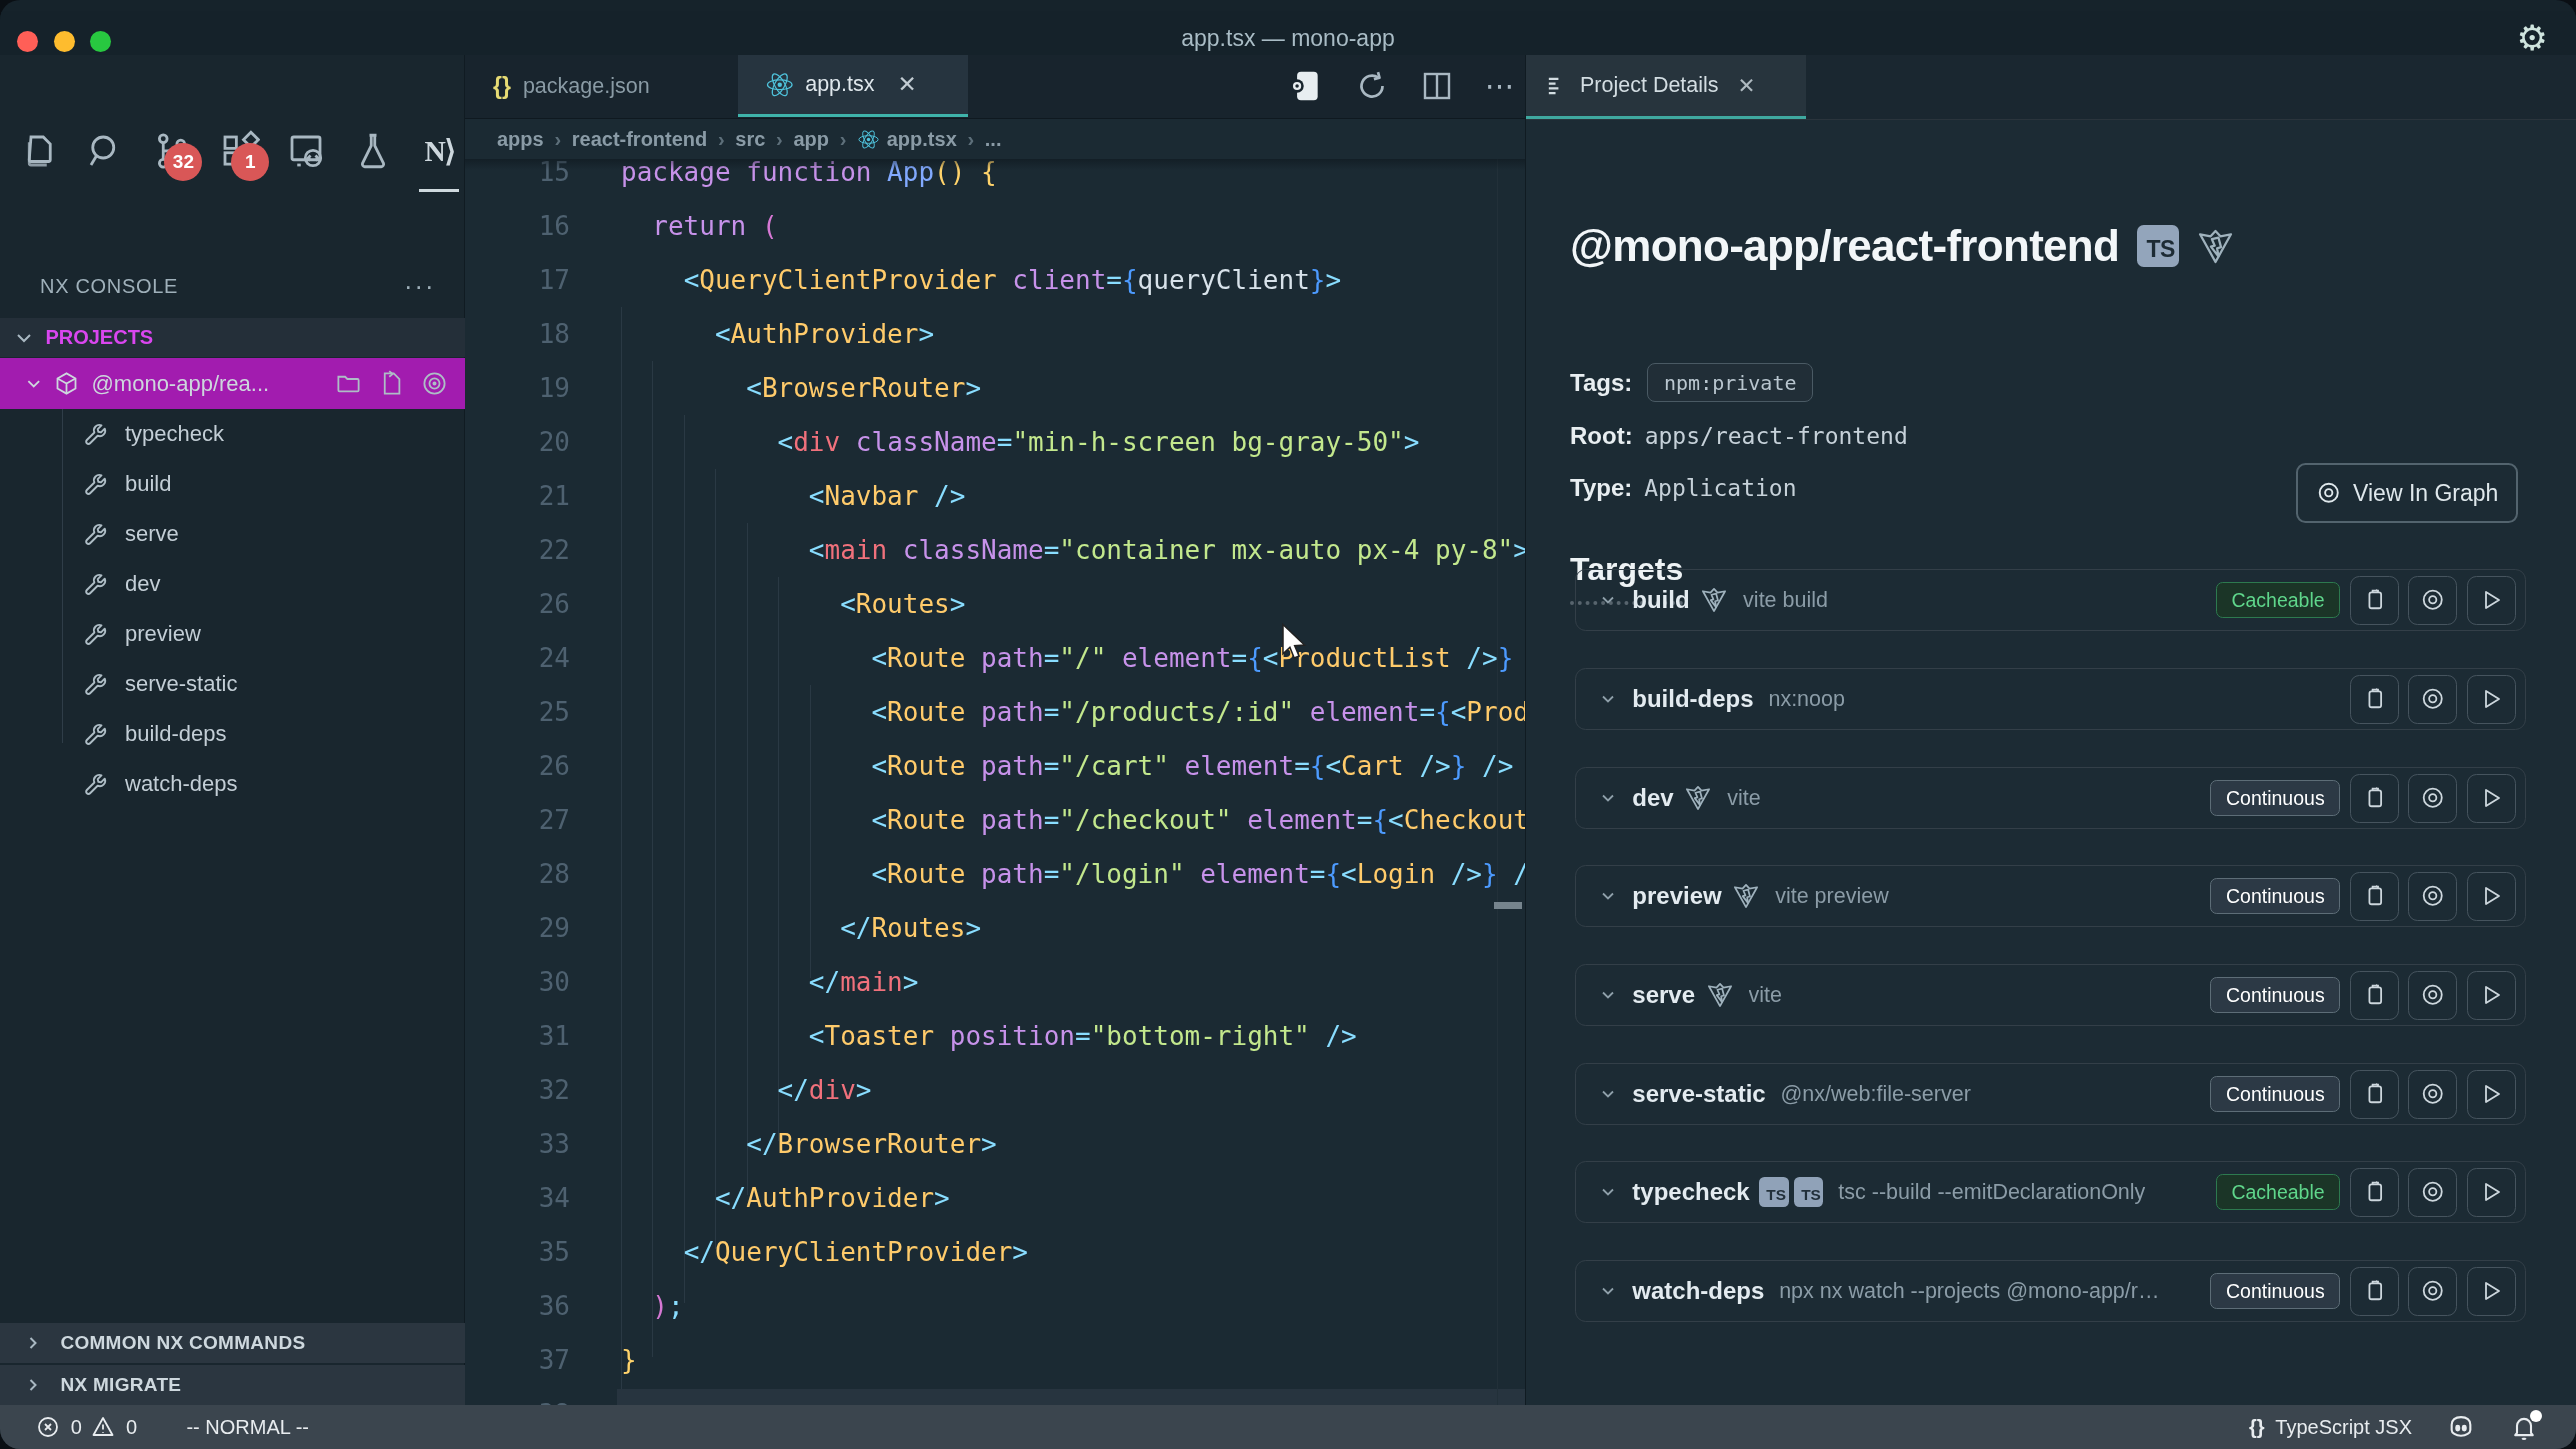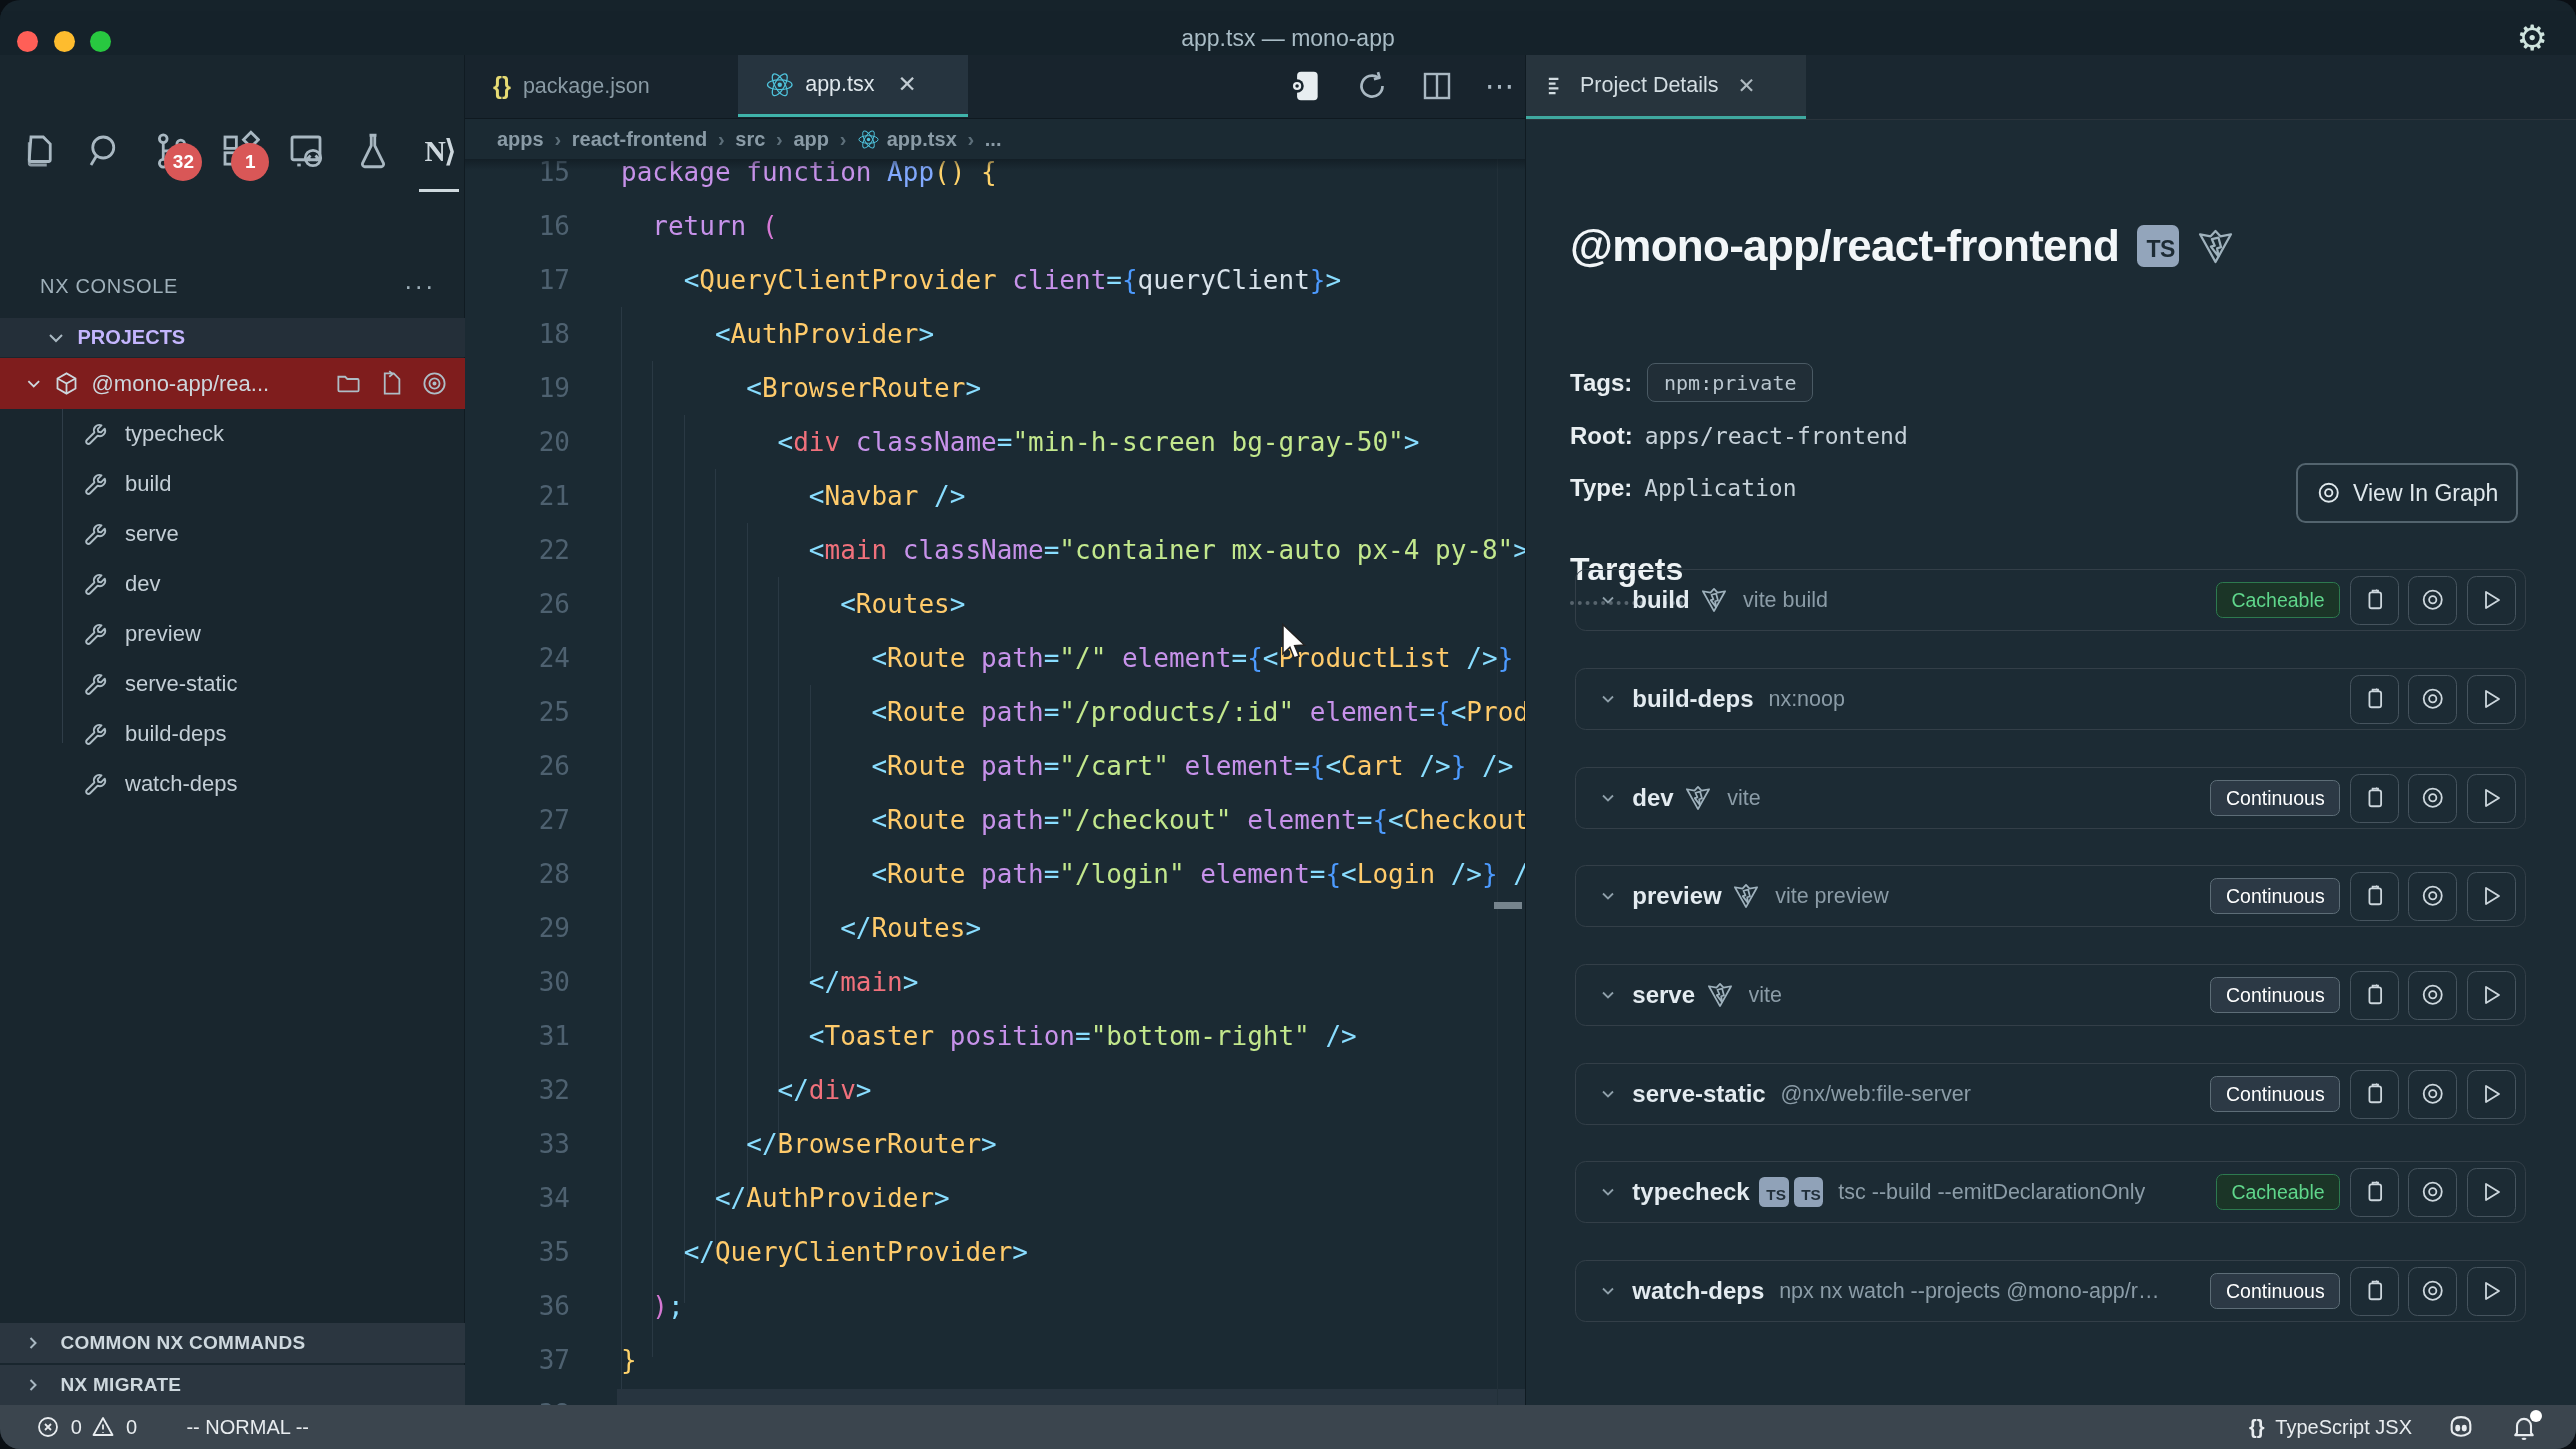--- a/index.html
+++ b/index.html
@@ -32,22 +32,22 @@
                background:#d95757; color:#fff; font-size:19px; font-weight:bold; display:flex; align-items:center; justify-content:center; }
   .act-underline { position:absolute; left:5.4px; bottom:-9.4px; width:40px; height:2.7px; background:#cfd9de; }
   .nx-glyph { font-size:29.5px; font-weight:bold; letter-spacing:-1.3px; color:#cdd7dd; font-family:"Liberation Serif",serif; }
 
   
   .side-header { position:absolute; top:208px; left:0; width:465px; height:47px; display:flex; align-items:center; }
   .side-title { margin-left:40px; color:#9fb0ba; font-size:20px; letter-spacing:0.7px; }
   .side-dots  { margin-left:auto; margin-right:29.5px; color:#9fb0ba; font-size:25.5px; letter-spacing:2px; }
 
   .row-projects { position:absolute; top:263px; left:0; width:465px; height:39px; background:#242f39;
-                  display:flex; align-items:center; color:#c4b5fd; font-weight:bold; font-size:20px;padding-left:32px; }
-  .row-project  { position:absolute; top:303px; left:0; width:465px; height:51px; background:#7f1d1d;
+                  display:flex; align-items:center; color:#d946ef; font-weight:bold; font-size:20px; }
+  .row-project  { position:absolute; top:303px; left:0; width:465px; height:51px; background:#a21caf;
                   display:flex; align-items:center; color:#cdd7dd; font-size:22px; }
   .tree-kids { position:absolute; top:354px; left:0; width:465px; }
   .tree-kid { height:50px; display:flex; align-items:center; color:#c3ced6; font-size:22px; }
   .tree-kid .wrench { margin-left:82px; margin-right:16px; color:#aebdc6; }
   .tree-guide { position:absolute; top:354px; left:62px; width:1.3px; height:334px; background:#2f3d48; }
 
   .side-bottom-rows { position:absolute; bottom:0; left:0; width:465px; }
   .side-bottom-row { height:40px; margin-top:2px; background:#2b3640; display:flex; align-items:center;
                      color:#ced8de; font-weight:bold; font-size:19px; letter-spacing:0.3px; }
   .side-bottom-row .chev { margin:0 17.4px 0 23px; color:#a9b8c2; }

